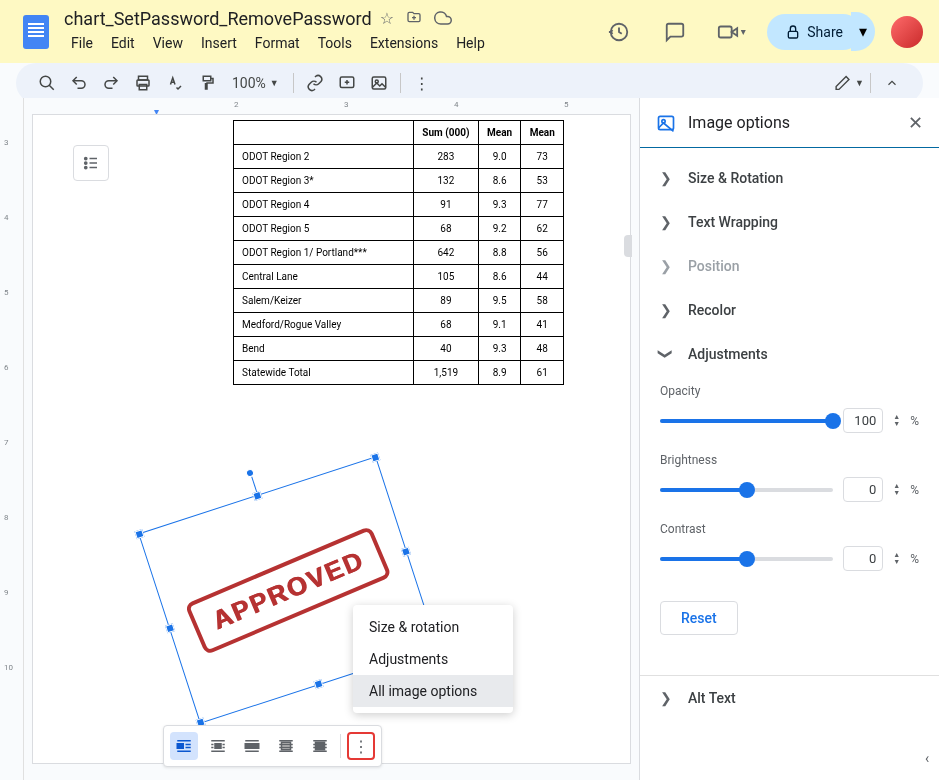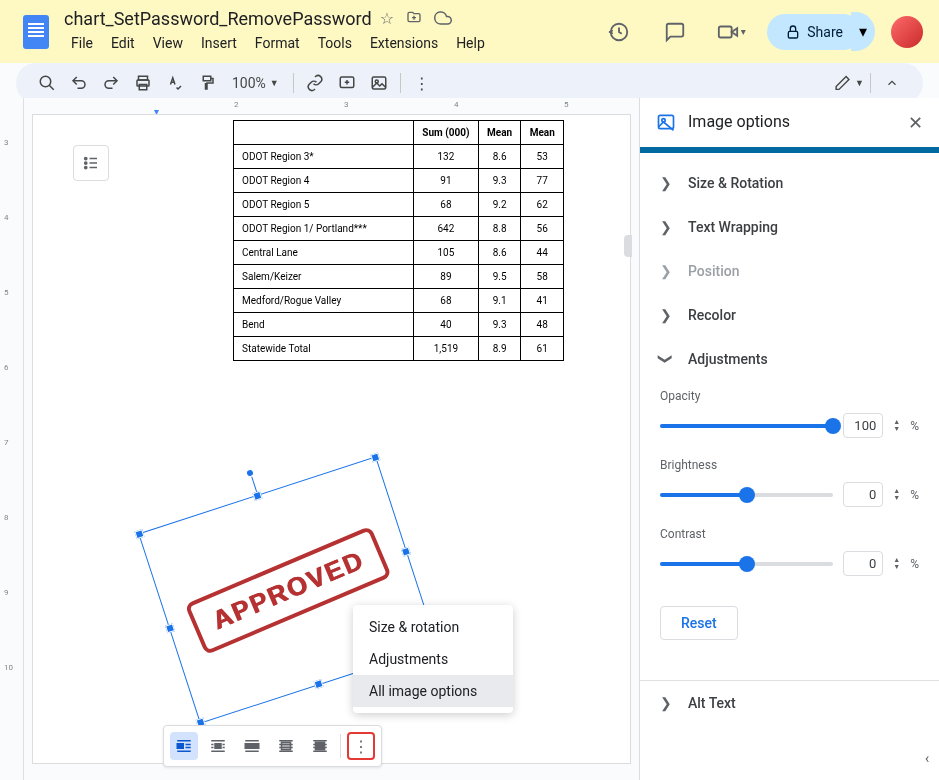--- a/index.html
+++ b/index.html
@@ -47,21 +47,21 @@
 .approved-stamp { position: absolute; inset: 15px; transform: rotate(-5deg); display:flex; align-items:center; justify-content:center; }
 .stamp-inner { border: 4px solid #b02020; border-radius: 8px; padding: 8px 16px; color: #b02020; font-weight: 900; font-size: 26px; letter-spacing: 2px; font-family: Arial Black, sans-serif; text-shadow: 1px 0 #b02020; filter: opacity(0.92); }
 .context-menu { position: absolute; top: 490px; left: 320px; background: white; border-radius: 4px; box-shadow: 0 2px 10px rgba(0,0,0,0.2); padding: 6px 0; min-width: 160px; z-index: 100; }
 .ctx-item { padding: 8px 16px; font-size: 14px; color: #202124; cursor: pointer; }
 .ctx-item:hover, .ctx-item.hover { background: #e8eaed; }
 .wrap-toolbar { position: absolute; top: 610px; left: 130px; background: white; border: 1px solid #dadce0; border-radius: 4px; box-shadow: 0 1px 3px rgba(0,0,0,0.1); display: flex; padding: 6px; gap: 6px; z-index: 50; }
 .wrap-btn { width: 28px; height: 28px; display: flex; align-items: center; justify-content: center; cursor: pointer; border-radius: 4px; color: #5f6368; }
 .wrap-btn.active { background: #d3e3fd; color: #0b57d0; }
 .wrap-btn.highlighted { border: 2px solid #e53935; }
 .sidebar { width: 300px; background: white; border-left: 1px solid #dadce0; display: flex; flex-direction: column; position: relative; }
-.sb-header { display: flex; padding: 14px 16px; gap: 12px; border-bottom: 6px solid #0369a1; }
+.sb-header { display: flex; align-items: center; padding: 14px 16px; gap: 12px; border-bottom: 1px solid #0369a1; }
 .sb-header-icon { color: #1a73e8; font-size: 18px; }
 .sb-title { flex: 1; font-size: 16px; color: #202124; }
 .sb-close { cursor: pointer; color: #5f6368; font-size: 18px; }
 .sb-body { flex: 1; overflow-y: auto; padding: 8px 0; }
 .sb-section { display: flex; align-items: center; padding: 14px 20px; cursor: pointer; gap: 16px; }
 .sb-chevron { color: #5f6368; font-size: 14px; width: 12px; transition: transform 0.2s; }
 .sb-chevron.down { transform: rotate(90deg); }
 .sb-section-label { font-size: 14px; color: #3c4043; font-weight: 500; }
 .sb-section.disabled .sb-section-label, .sb-section.disabled .sb-chevron { color: #9aa0a6; }
 .sb-content { padding: 8px 20px 20px 20px; }
@@ -263,20 +263,26 @@
 
       <table class="data-table">
         <tbody>
             <tr>
           <th></th>
               <th>Sum (000)</th>
               <th>Mean</th>
               <th>Mean</th>
         </tr>
         <tr>
+              <td>ODOT Region 2</td>
+              <td>283</td>
+              <td>9.0</td>
+              <td>73</td>
+            </tr>
+        <tr>
               <td>ODOT Region 3*</td>
               <td>132</td>
               <td>8.6</td>
               <td>53</td>
             </tr>
         <tr>
               <td>ODOT Region 4</td>
               <td>91</td>
               <td>9.3</td>
               <td>77</td>

